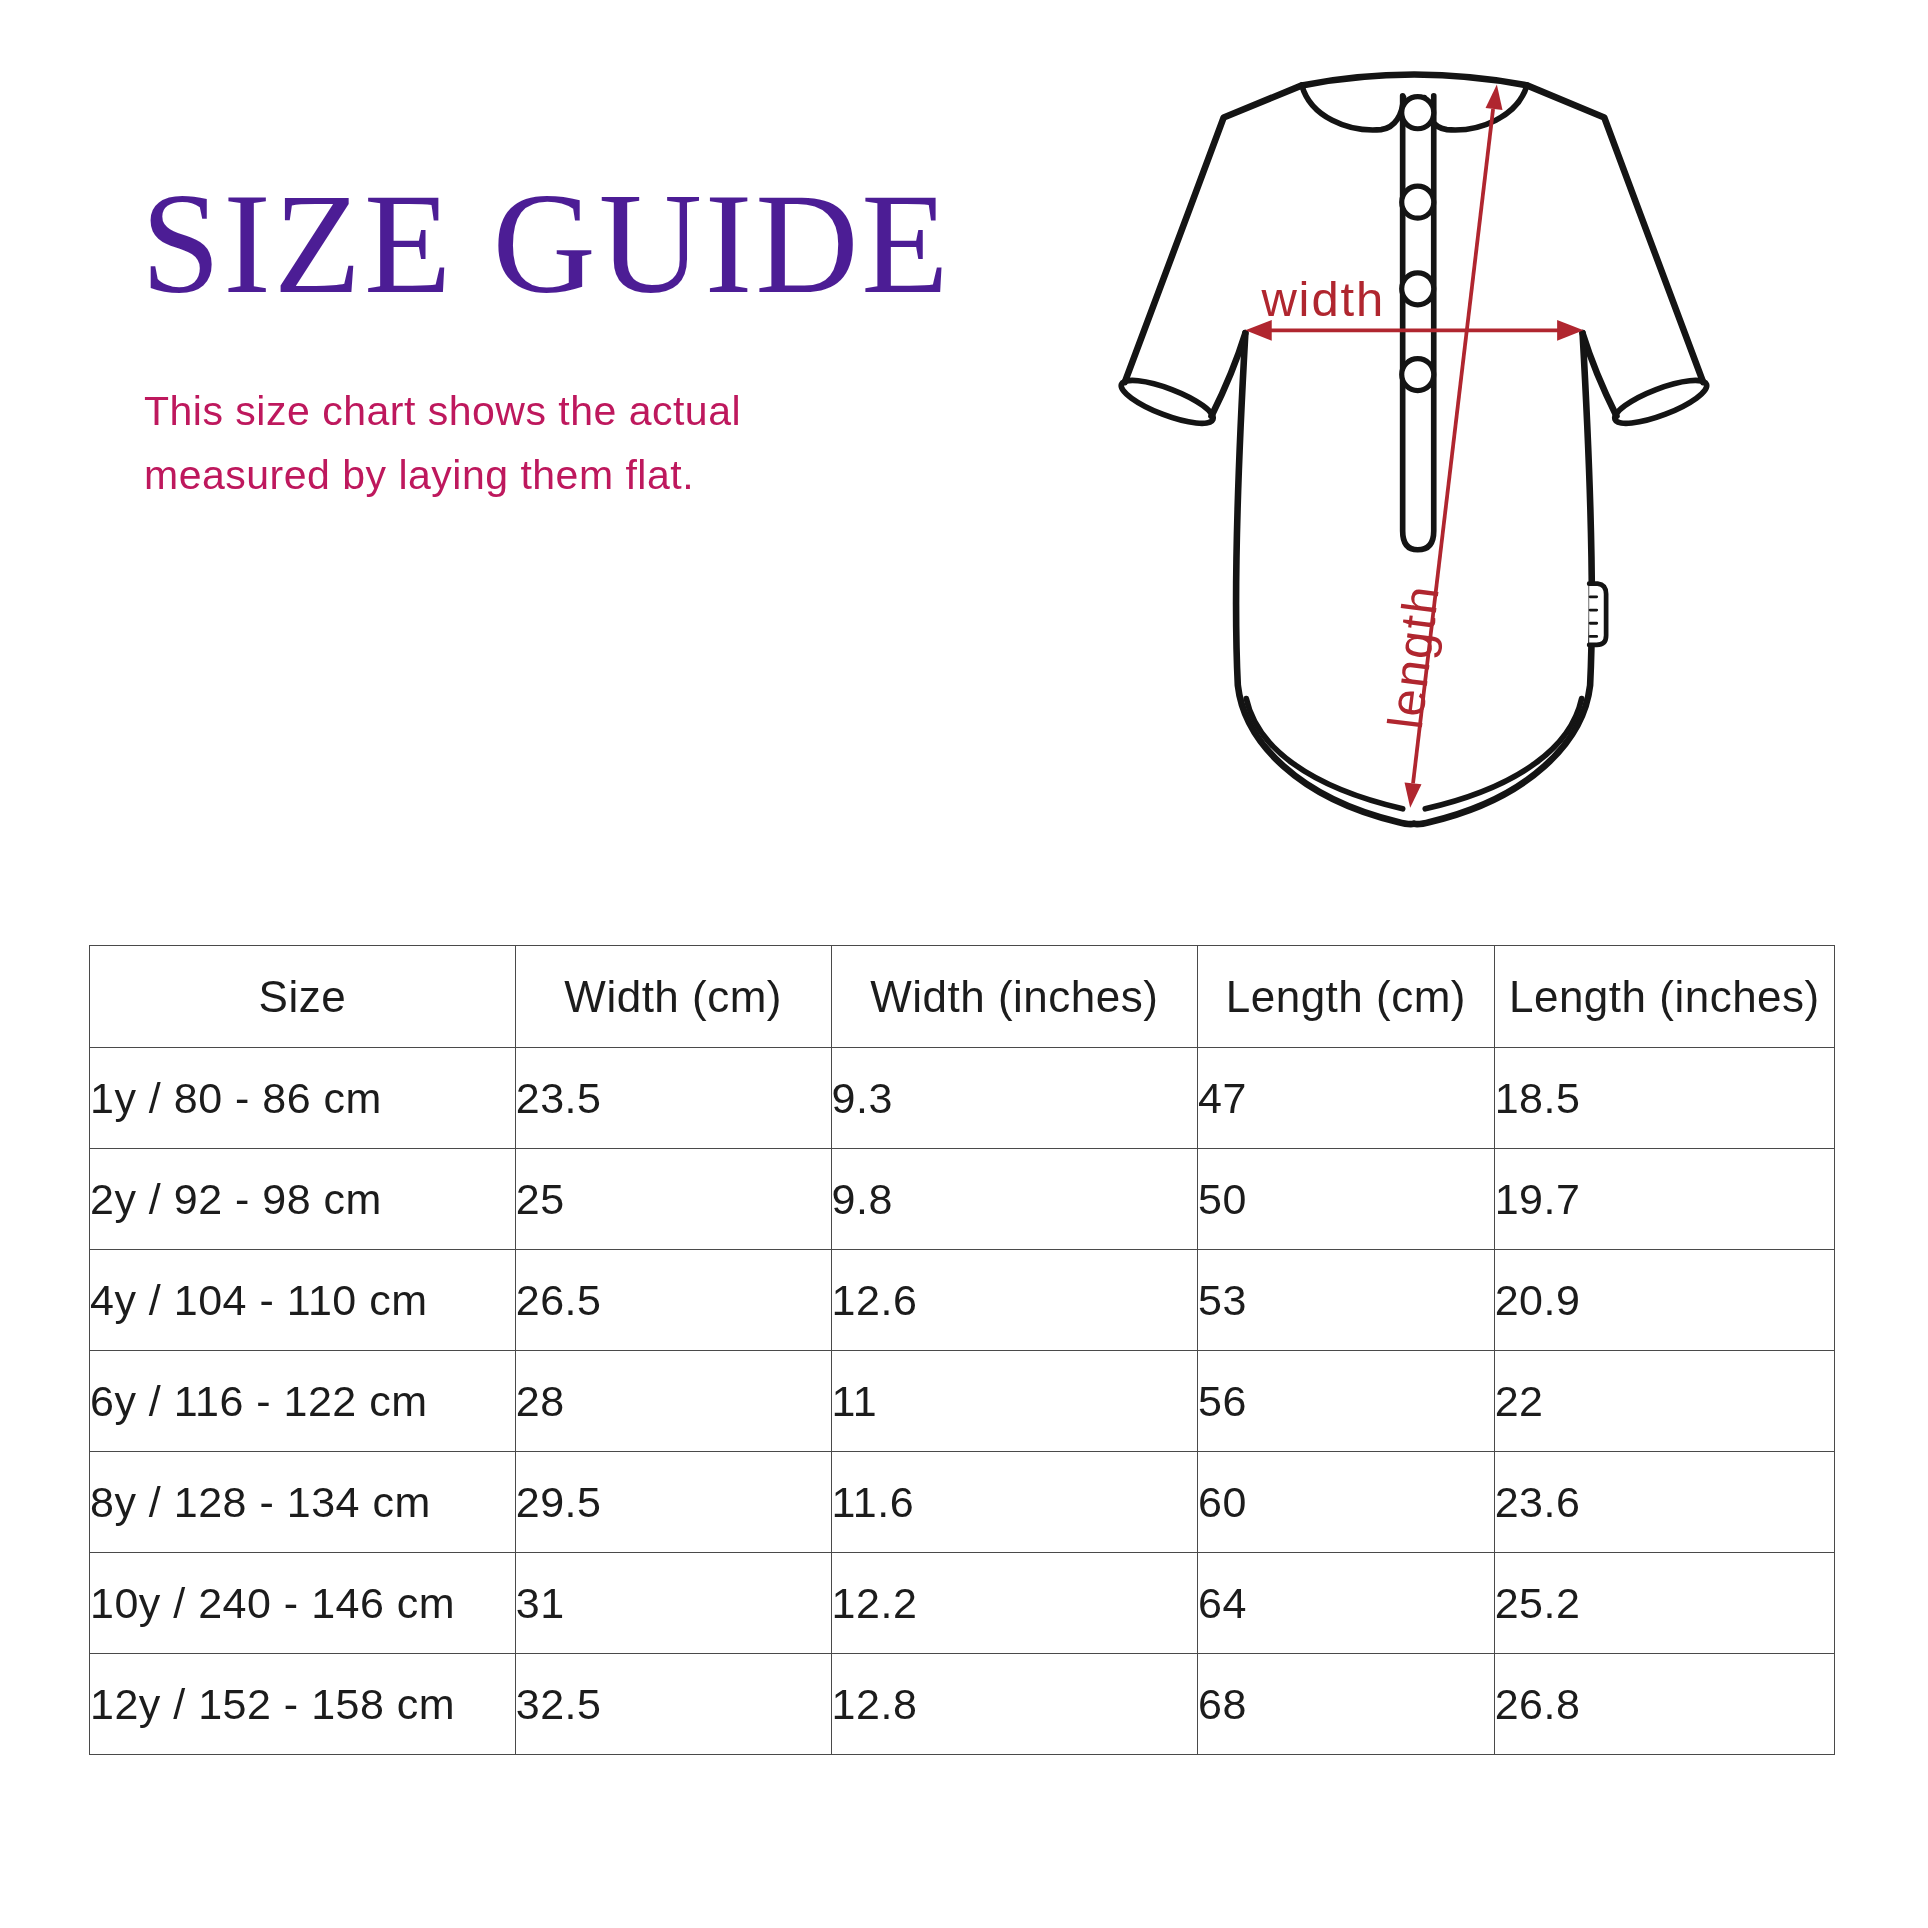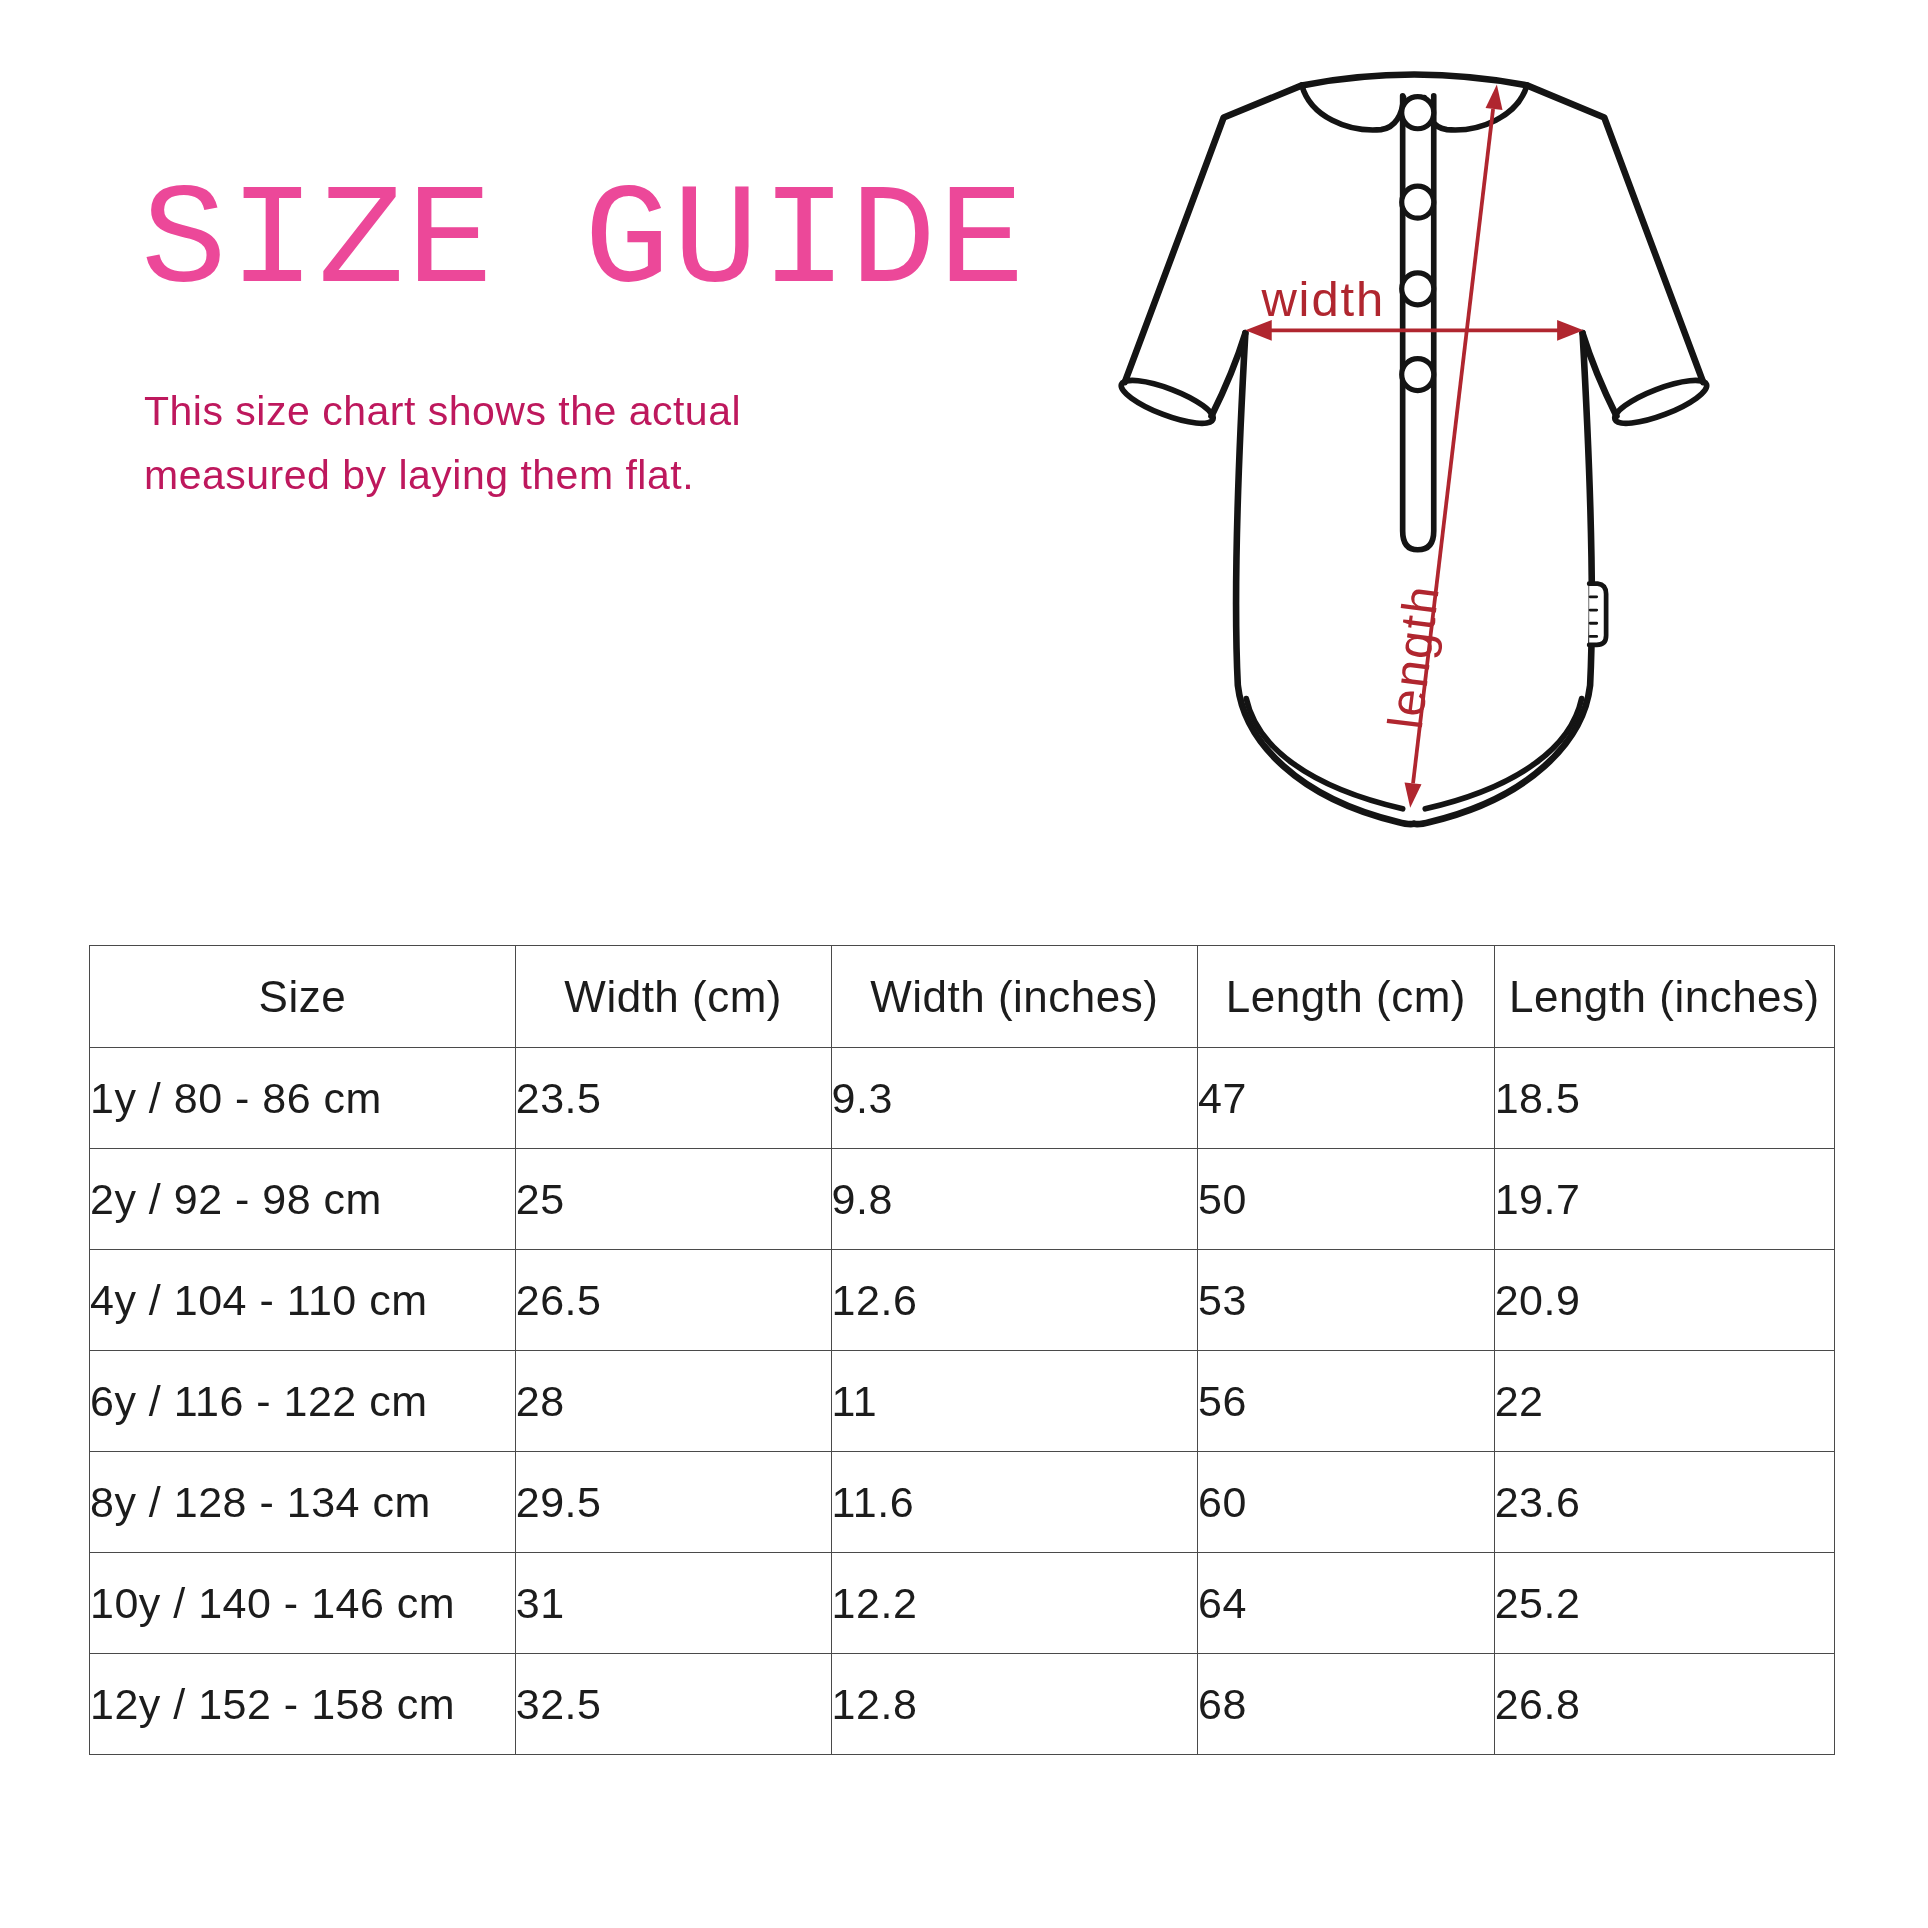--- a/index.html
+++ b/index.html
@@ -8,25 +8,25 @@
     width:1928px;height:1928px;
     background:#ffffff;
     font-family:"Liberation Sans", sans-serif;
     color:#1c1c1c;
     overflow:hidden;
   }
   
   .page-title{
     position:absolute;
     left:141px;top:162px;
-    font-family:Liberation Mono, monospace;
+    font-family:Liberation Serif, serif;
     font-weight:400;
     font-size:143px;
     letter-spacing:2.8px;
-    color:#ec4899;
+    color:#4c1d95;
     white-space:nowrap;
   }
   .intro{
     position:absolute;
     left:144px;top:379px;
     font-size:41px;
     line-height:64px;
     letter-spacing:0.5px;
     color:#be185d;
   }
@@ -180,21 +180,21 @@
         <td>22</td>
       </tr>
       <tr>
         <td>8y / 128 - 134 cm</td>
         <td>29.5</td>
         <td>11.6</td>
         <td>60</td>
         <td>23.6</td>
       </tr>
       <tr>
-        <td>10y / 140 - 146 cm</td>
+        <td>10y / 240 - 146 cm</td>
         <td>31</td>
         <td>12.2</td>
         <td>64</td>
         <td>25.2</td>
       </tr>
       <tr>
         <td>12y / 152 - 158 cm</td>
         <td>32.5</td>
         <td>12.8</td>
         <td>68</td>

